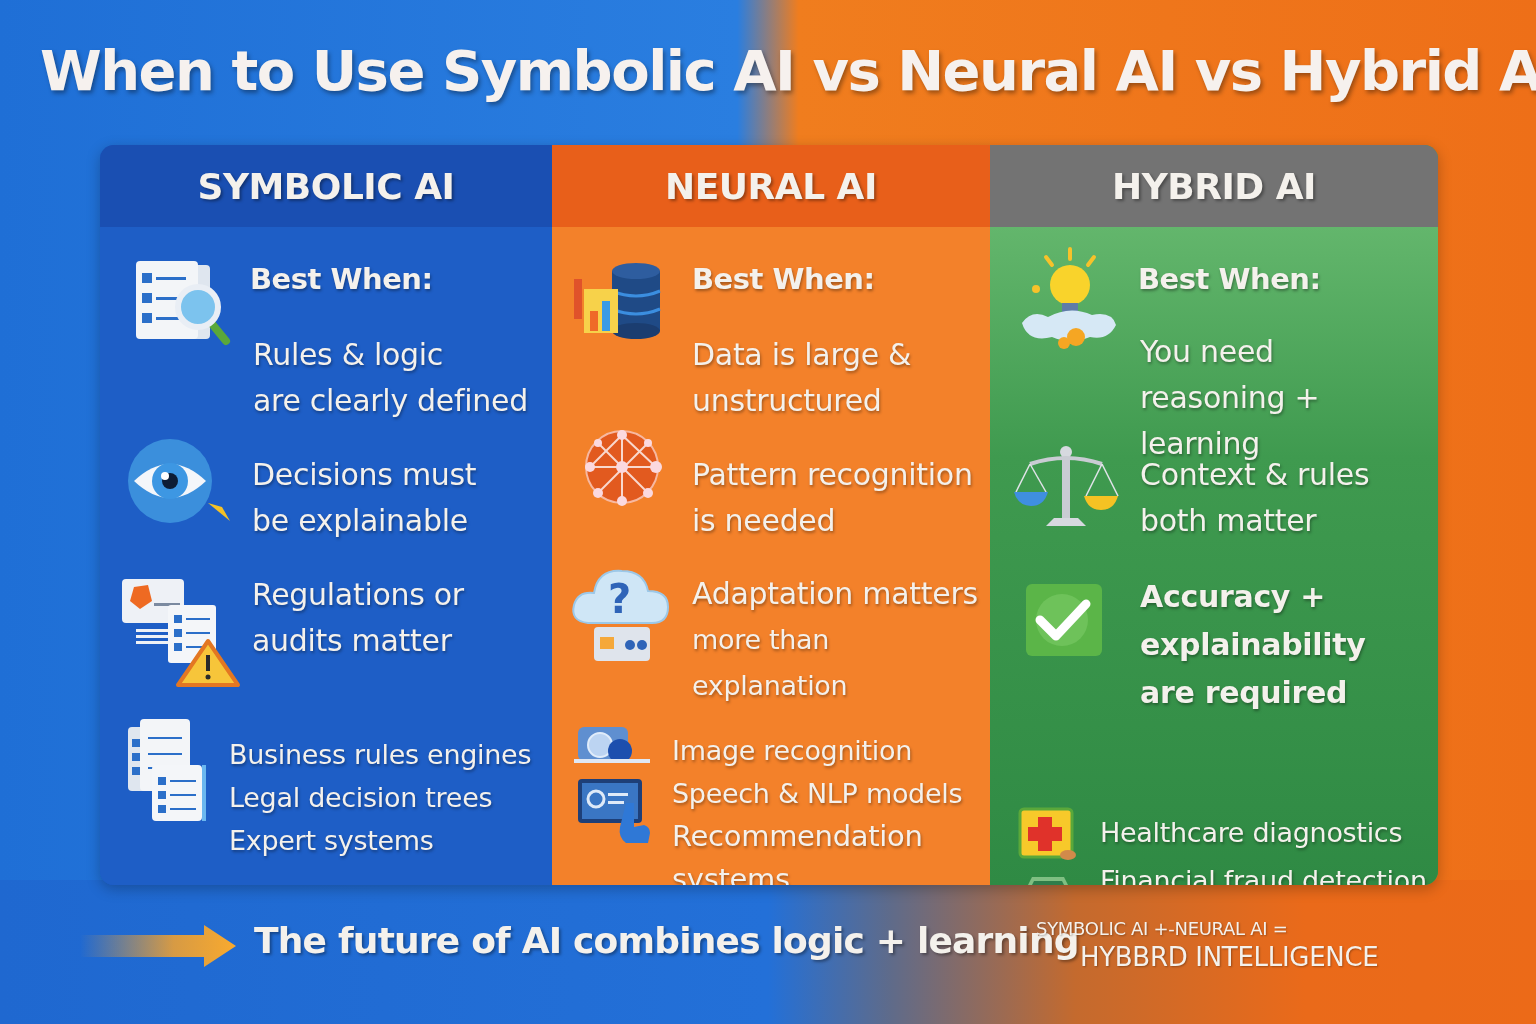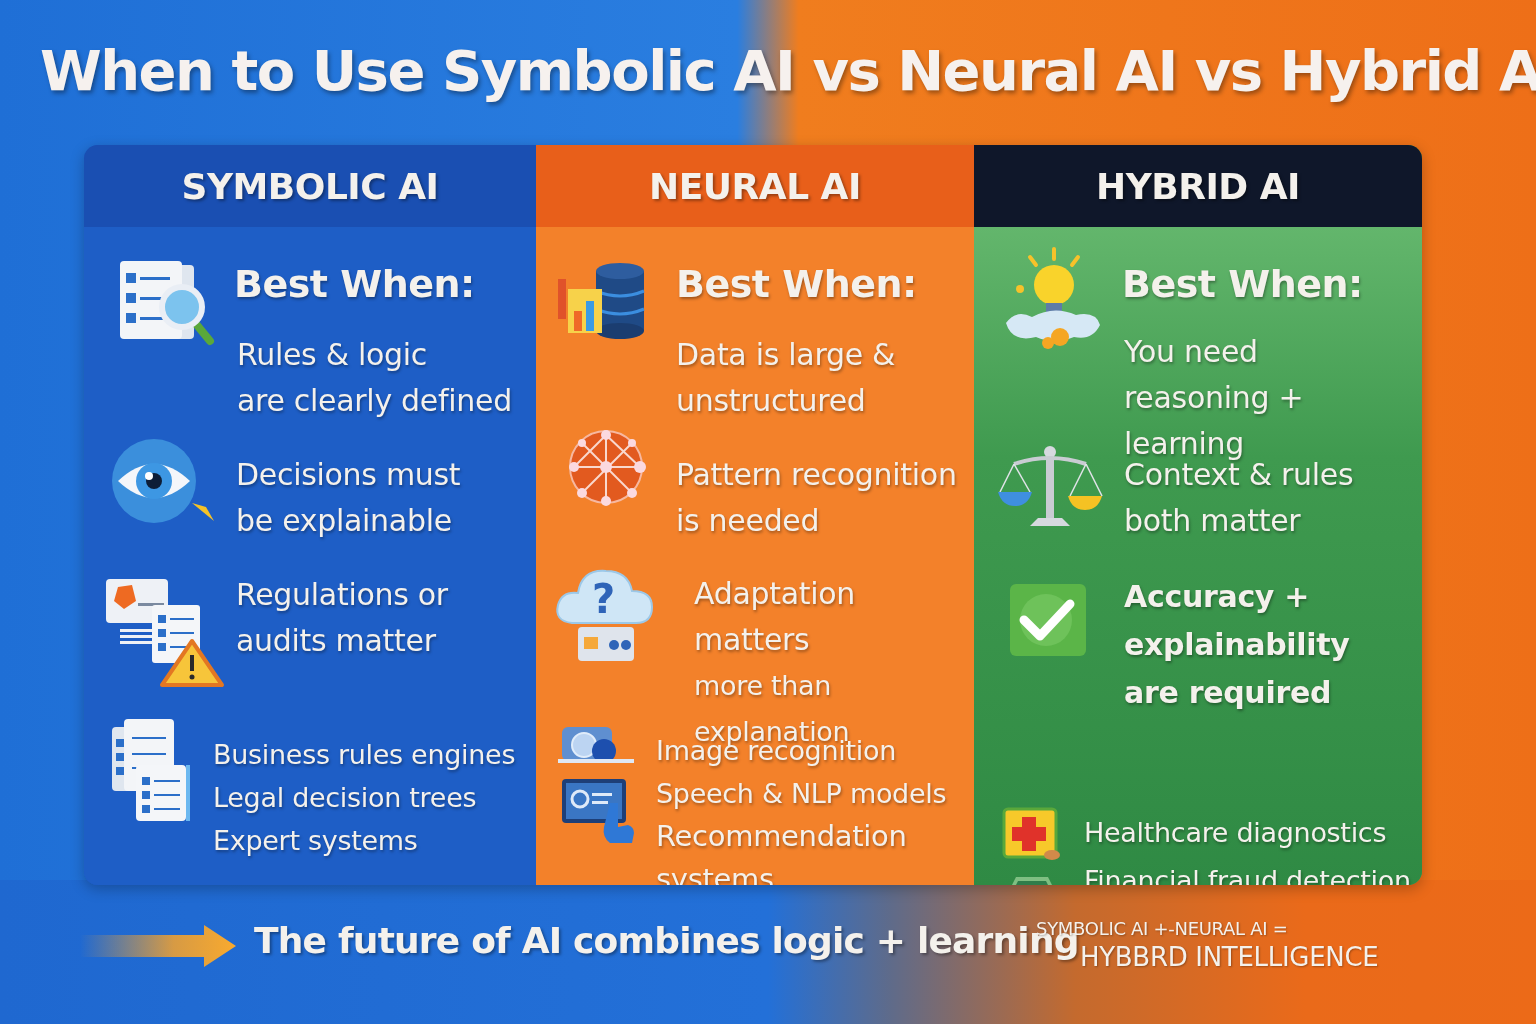--- a/index.html
+++ b/index.html
@@ -14,44 +14,44 @@
     position: absolute; left: 0; top: 880px; width: 1536px; height: 144px;
     background: linear-gradient(90deg, #1f68d0 0%, #2370d8 50%, #5f6b8a 58%, #c46a2e 70%, #ea6a1a 85%, #ec6a18 100%);
   }
   .title {
     position: absolute; left: 0; top: 38px; width: 1600px; text-align: center;
     font-size: 56px; font-weight: bold; letter-spacing: -1.5px;
     text-shadow: 2px 3px 4px rgba(0,0,0,0.35);
     color: #f6f1ee;
   }
   .table {
-    position: absolute; left: 84px; top: 145px; width: 1338px; height: 740px;
+    position: absolute; left: 100px; top: 145px; width: 1338px; height: 740px;
     border-radius: 14px; overflow: hidden;
     box-shadow: 0 4px 14px rgba(0,0,0,0.25);
     display: flex;
   }
   .col { position: relative; height: 100%; }
   .col.symbolic { width: 452px; background: #1c59c2; }
   .col.neural { width: 438px; background: #15803d; }
   .col.hybrid { width: 448px; background: #3f9a4e; }
   .col-header {
     height: 82px; display: flex; align-items: center; justify-content: center;
     font-size: 36px; font-weight: bold; letter-spacing: -0.5px;
     text-shadow: 2px 2px 3px rgba(0,0,0,0.35);
   }
   .symbolic .col-header { background: #1a4fb2; }
   .neural .col-header { background: #e85f1a; }
-  .hybrid .col-header { background: #0f172a; }
+  .hybrid .col-header { background: #737373; }
   .symbolic .col-body { background: #1e5ec6; }
   .neural .col-body { background: #f3812a; }
   .hybrid .col-body { background: linear-gradient(180deg, #63b66c 0%, #3f9a4f 35%, #2f8a44 100%); }
   .col-body { position: absolute; top: 82px; left: 0; right: 0; bottom: 0; }
 
   .best {
-    position: absolute; font-size: 38px; font-weight: bold;
+    position: absolute; font-size: 29px; font-weight: bold;
     text-shadow: 1px 2px 3px rgba(0,0,0,0.35); letter-spacing: -0.5px;
   }
   .item-text {
     position: absolute; font-size: 30px; line-height: 46px;
     text-shadow: 1px 2px 3px rgba(0,0,0,0.35); letter-spacing: -0.3px;
   }
   .examples {
     position: absolute; font-size: 27px; line-height: 43px;
     text-shadow: 1px 2px 3px rgba(0,0,0,0.35); letter-spacing: -0.3px;
   }
@@ -213,21 +213,21 @@
       </div>
 
       <svg class="icon" style="left:16px; top:330px;" width="108" height="110" viewBox="0 0 108 110">
         <path d="M20 66 Q2 64 6 48 Q10 34 26 36 Q30 12 54 14 Q76 14 80 34 Q100 34 100 50 Q100 66 84 66 Z" fill="#cfe6f6" stroke="#9cc8e8" stroke-width="2"></path>
         <text x="40" y="56" font-size="40" font-weight="bold" fill="#2f64b8" font-family="DejaVu Sans, sans-serif">?</text>
         <rect x="26" y="70" width="56" height="34" rx="4" fill="#dfe4ec"></rect>
         <rect x="32" y="80" width="14" height="12" fill="#f5a83a"></rect>
         <circle cx="62" cy="88" r="5" fill="#2f64b8"></circle>
           <circle cx="74" cy="88" r="5" fill="#2f64b8"></circle>
       </svg>
-      <div class="item-text" style="left:140px; top:344px;margin-left:18px;">
+      <div class="item-text" style="left:140px; top:344px;">
         <div>Adaptation matters</div>
         <div class="small" style="font-size:27px;">more than explanation</div>
       </div>
 
       <svg class="icon" style="left:22px; top:494px;" width="80" height="48" viewBox="0 0 80 48">
         <rect x="4" y="6" width="50" height="34" rx="6" fill="#5f8fd0"></rect>
         <circle cx="26" cy="24" r="12" fill="#bcd4f2" stroke="#e0ecfa" stroke-width="2"></circle>
         <circle cx="46" cy="30" r="12" fill="#1d4fae"></circle>
         <rect x="0" y="38" width="76" height="4" fill="#dfe8f4"></rect>
       </svg>

